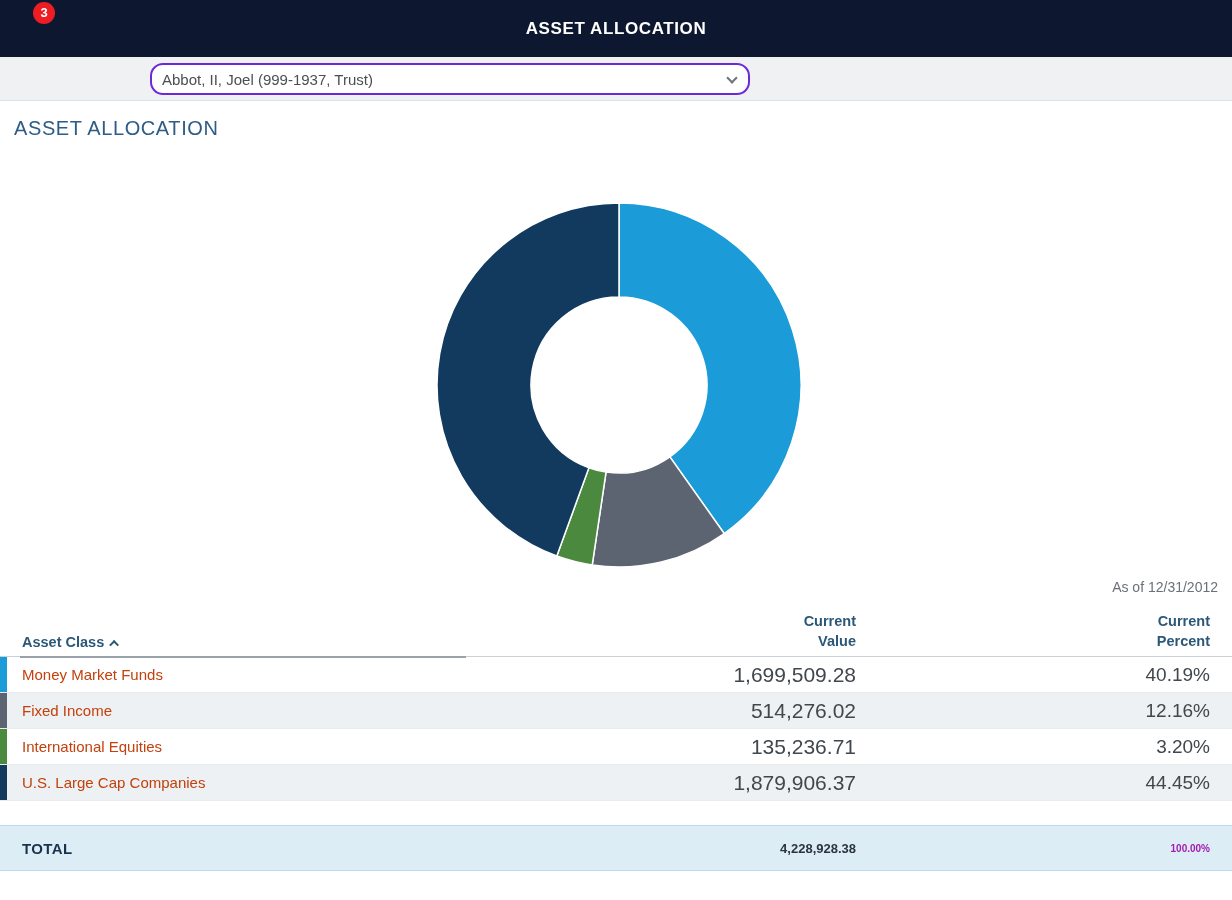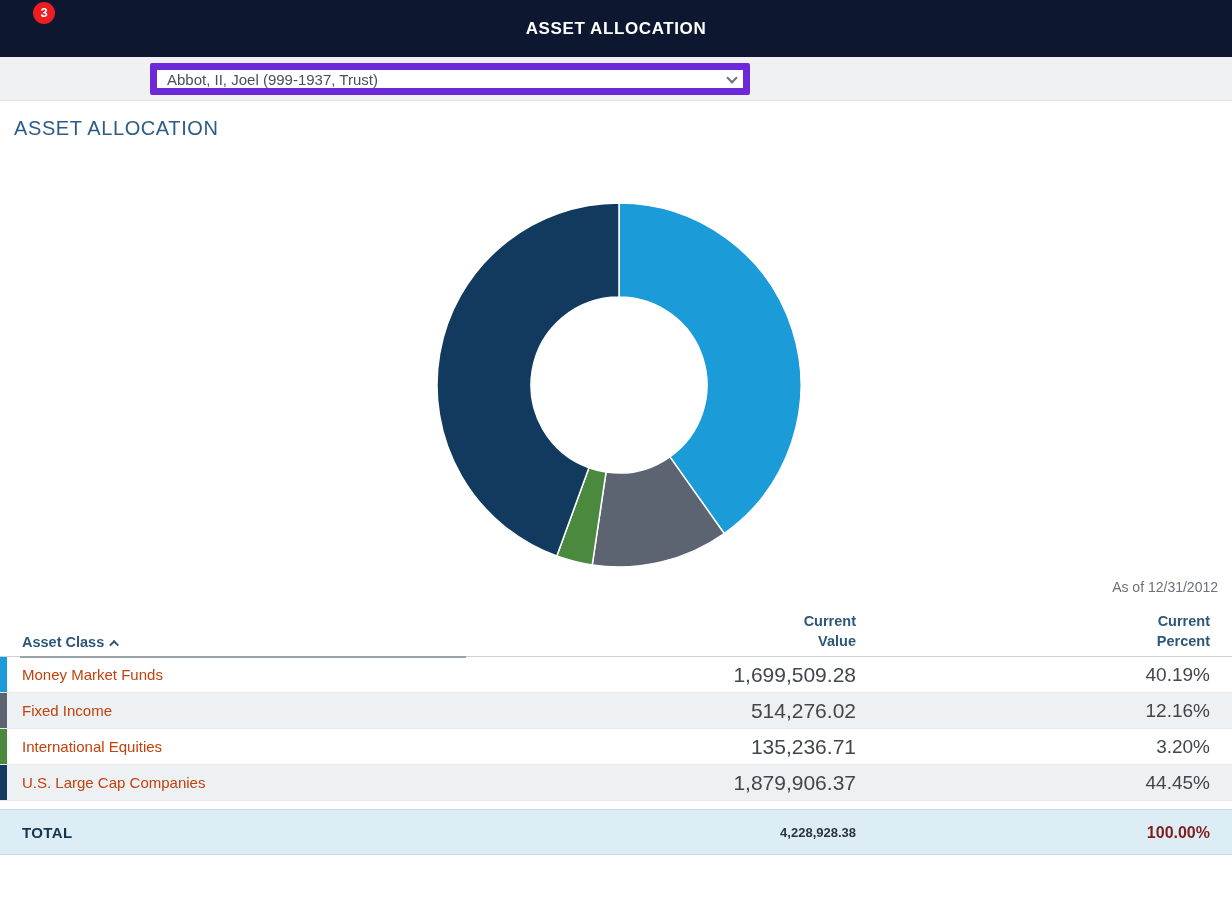--- a/index.html
+++ b/index.html
@@ -13,21 +13,21 @@
   .menu-bar { width:24px; height:4px; background:#e4e6e9; border-radius:1px; margin:0 0 3px 0; }
   .menu-badge { position:absolute; left:33px; top:2px; width:22px; height:22px; border-radius:50%;
     background:#ee1c23; color:#ffffff; font-size:13px; font-weight:bold; line-height:22px; text-align:center; }
   .topbar-title { position:absolute; left:0; right:0; top:0; height:57px; line-height:57px; text-align:center;
     color:#ffffff; font-size:17px; font-weight:bold; letter-spacing:0.6px; }
 
   
   .findbar { position:absolute; top:57px; left:0; width:100%; height:44px; background:#eff1f3; border-bottom:1px solid #e0e3e5; }
   .find-label { position:absolute; left:14px; top:0; height:44px; line-height:44px; color:#27567c; font-size:15.5px; letter-spacing:0.2px; }
   .select-wrap { position:absolute; left:150px; top:6px; width:600px; height:32px; }
-  .client-select { width:100%; height:100%; background:#ffffff; border:7px solid #6d28d9; border-radius:2px;
+  .client-select { width:100%; height:100%; background:#ffffff; border:2px solid #6d28d9; border-radius:13px;
     font-family:"Liberation Sans", sans-serif; font-size:15px; color:#4b4f54; padding:0 30px 0 10px;
     appearance:none; -webkit-appearance:none; }
   .select-chevron { position:absolute; right:14px; top:11px; width:8px; height:8px;
     border-right:2px solid #6f747a; border-bottom:2px solid #6f747a; transform:rotate(45deg); pointer-events:none; }
 
   
   .page-title { position:absolute; left:14px; top:117px; color:#2e5c86; font-size:20px; letter-spacing:0.6px; }
 
   
   .donut-wrap { position:absolute; left:434px; top:200px; width:370px; height:370px; }
@@ -46,25 +46,25 @@
   .th-value { position:absolute; right:376px; top:6px; text-align:right; line-height:20px; cursor:pointer; }
   .th-pct { position:absolute; right:22px; top:6px; text-align:right; line-height:20px; cursor:pointer; }
 
   .trow { position:relative; height:36px; border-bottom:1px solid #e9eced; }
   .trow.alt { background:#eef1f3; }
   .chip { position:absolute; left:0; top:0; bottom:0; width:7px; }
   .cell-label { position:absolute; left:22px; top:0; height:36px; line-height:36px; color:#c2410c; font-size:15px; }
   .cell-value { position:absolute; right:376px; top:0; height:36px; line-height:36px; color:#42474d; font-size:21px; }
   .cell-pct { position:absolute; right:22px; top:0; height:36px; line-height:36px; color:#42474d; font-size:19px; }
 
-  .total-row { position:relative; height:46px; margin-top:8px; background:#ddedf6;
+  .total-row { position:relative; height:46px; margin-top:24px; background:#ddedf6;
     border-top:1px solid #bedbea; border-bottom:1px solid #bedbea; }
   .total-label { position:absolute; left:22px; top:0; height:46px; line-height:46px; color:#18344d; font-size:15px; font-weight:bold; letter-spacing:0.4px; }
   .total-value { position:absolute; right:376px; top:0; height:46px; line-height:46px; color:#2b3440; font-size:13px; font-weight:bold; }
-  .total-pct { position:absolute; right:22px; top:0; height:46px; line-height:46px; color:#7f1d1d; font-size:16px; font-weight:bold; }
+  .total-pct { position:absolute; right:22px; top:0; height:46px; line-height:46px; color:#a21caf; font-size:10px; font-weight:bold; }
 </style>
 </head>
 <body>
 
 <div class="app">
 
   <div class="topbar">
     <button class="menu-btn">
       <span>
         <span class="menu-bar"></span>

